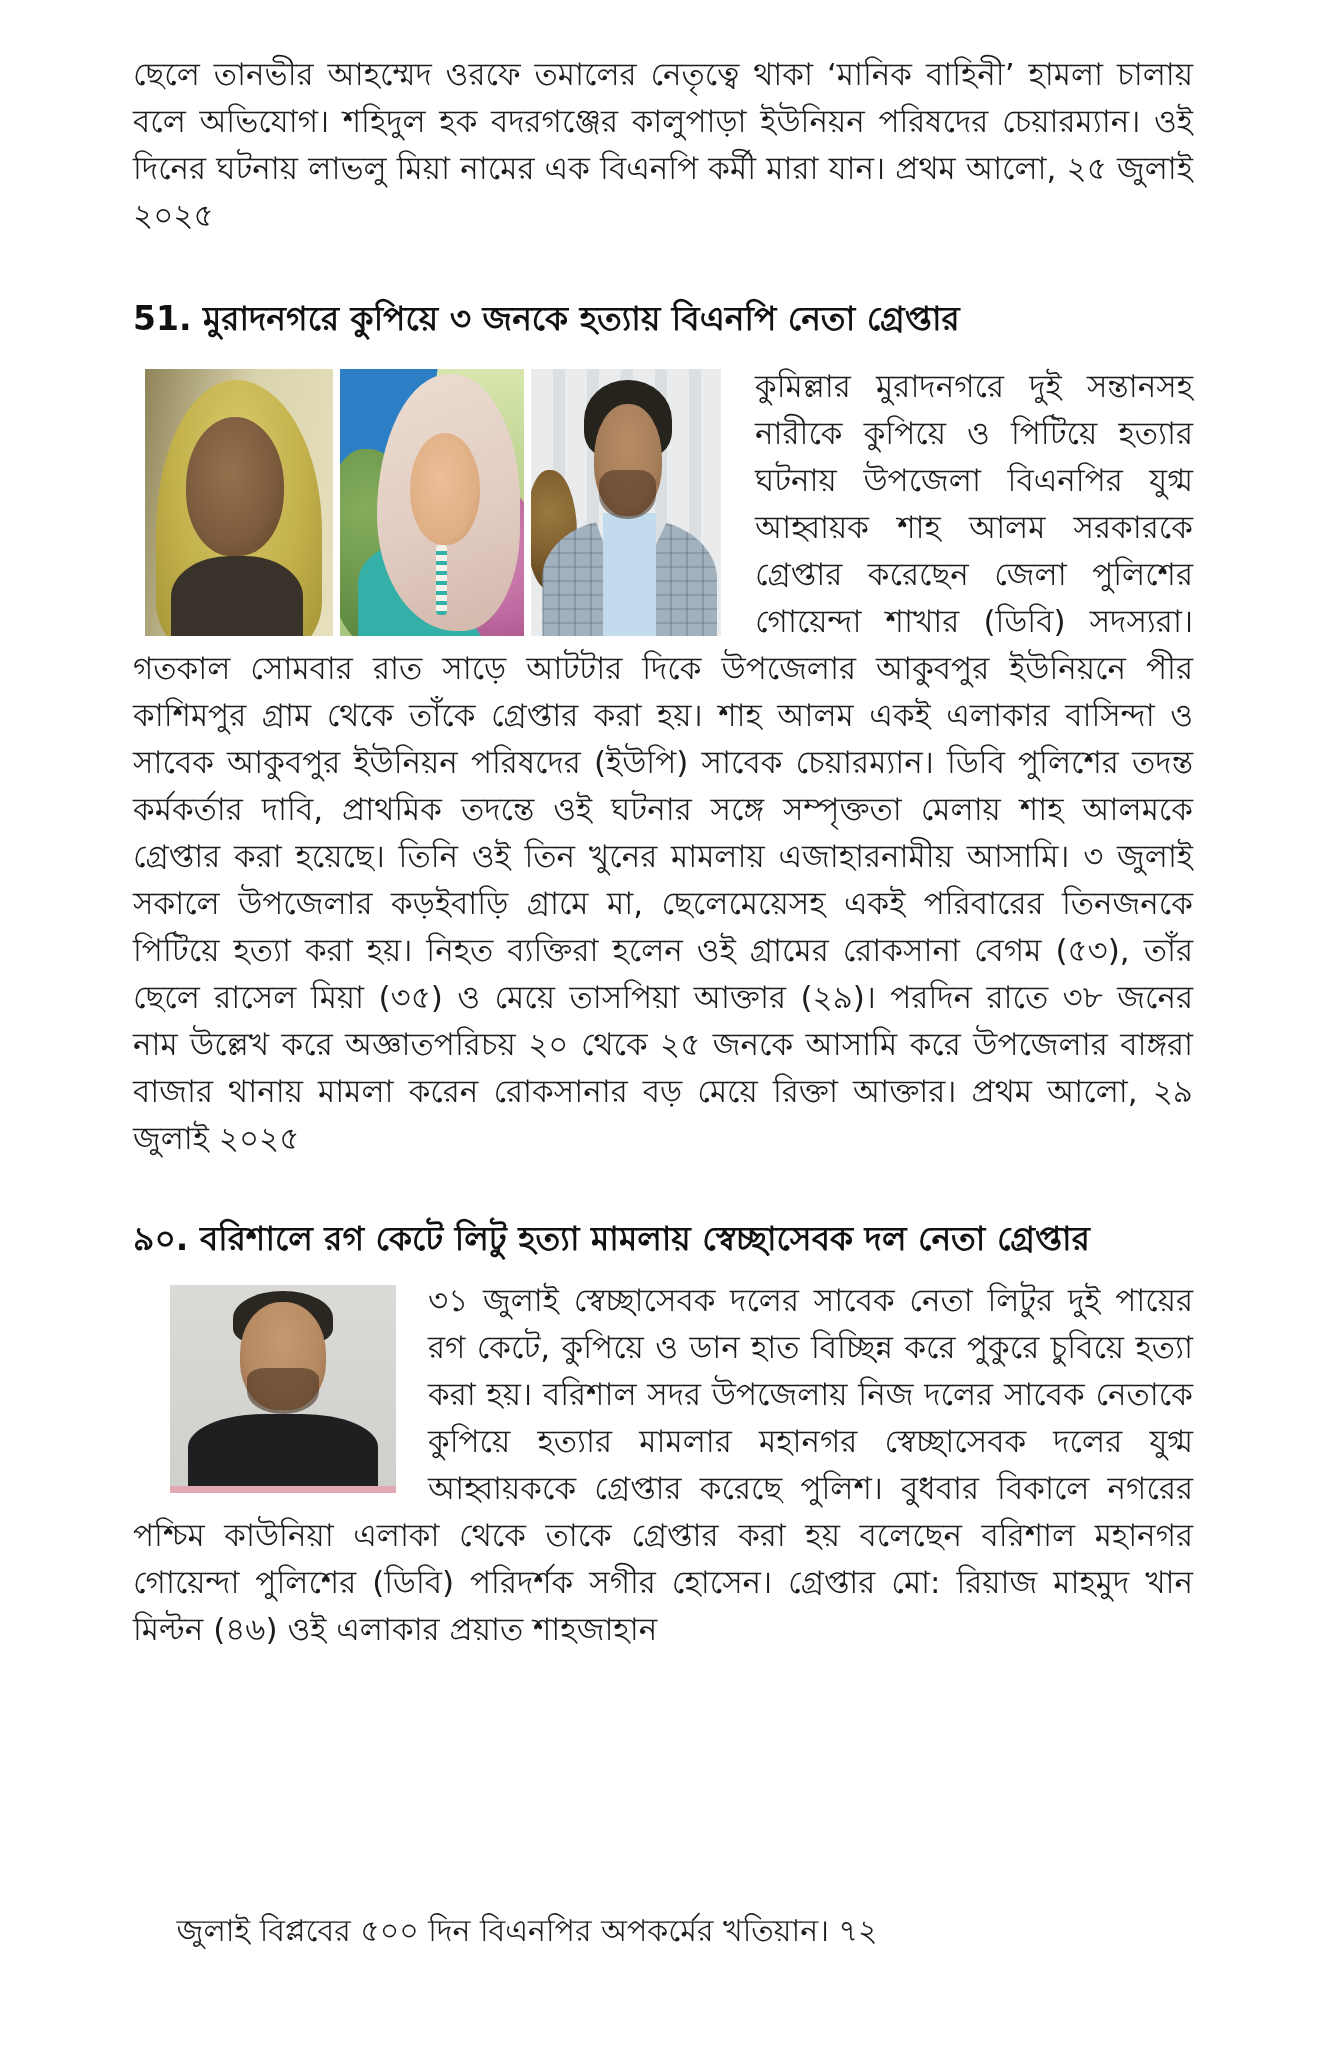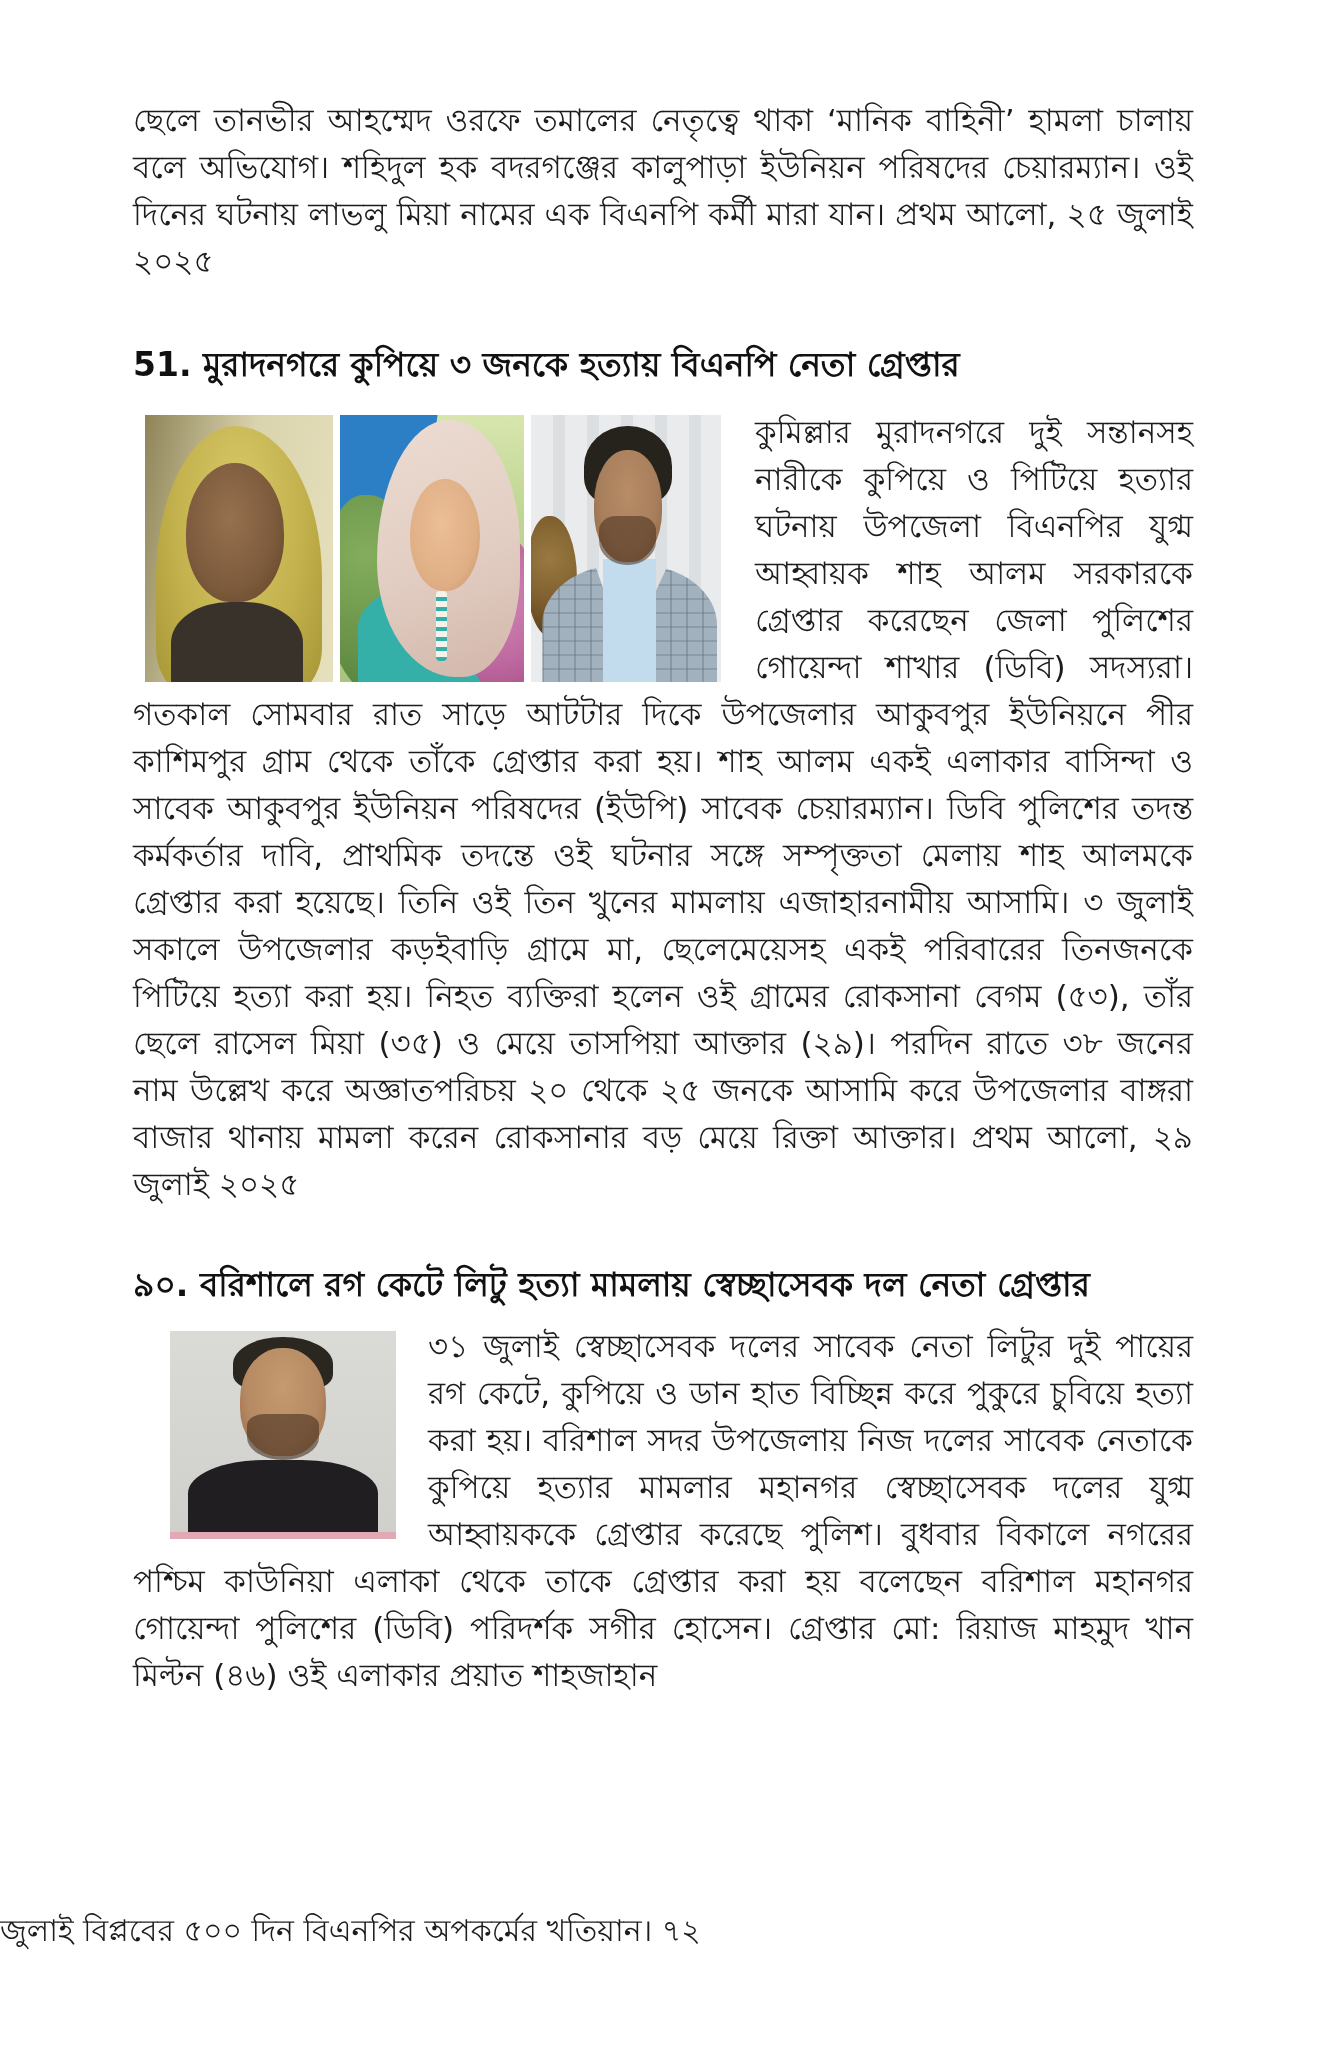--- a/index.html
+++ b/index.html
@@ -9,21 +9,21 @@
     height: 2048px;
     position: relative;
     font-family: "DejaVu Sans", "Liberation Sans", sans-serif;
     color: #1c1c1c;
     overflow: hidden;
   }
   .page {
     position: absolute;
     inset: 0;
     background: #ffffff;
-    padding: 97px 133px 0 133px;
+    padding: 51px 133px 0 133px;
   }
   .body-text {
     font-size: 31px;
     line-height: 47px;
     text-align: justify;
     text-justify: inter-word;
     color: #1c1c1c;
   }
   .section-heading {
     font-size: 33px;
@@ -146,21 +146,21 @@
   }
   .photo-90 .beard { left: 34%; top: 40%; width: 32%; height: 22%; background: rgba(70,48,32,.6); border-radius: 25% 25% 50% 50%; }
   .photo-90 .tshirt { left: 8%; top: 62%; width: 84%; height: 40%; background: #201e20; border-radius: 40% 40% 0 0; }
   .photo-90 .strip { left: 0; bottom: 0; width: 100%; height: 7px; background: #e2a8b4; }
 
   .footer {
     position: absolute;
     left: 0;
     top: 1908px;
     width: 1054px;
-    text-align: left;
+    text-align: center;
     font-size: 30px;
     line-height: 46px;
     color: #1c1c1c;
   }
   .clearfix::after { content: ""; display: table; clear: both; }
 </style>
 </head>
 <body>
 
 <div class="page">

